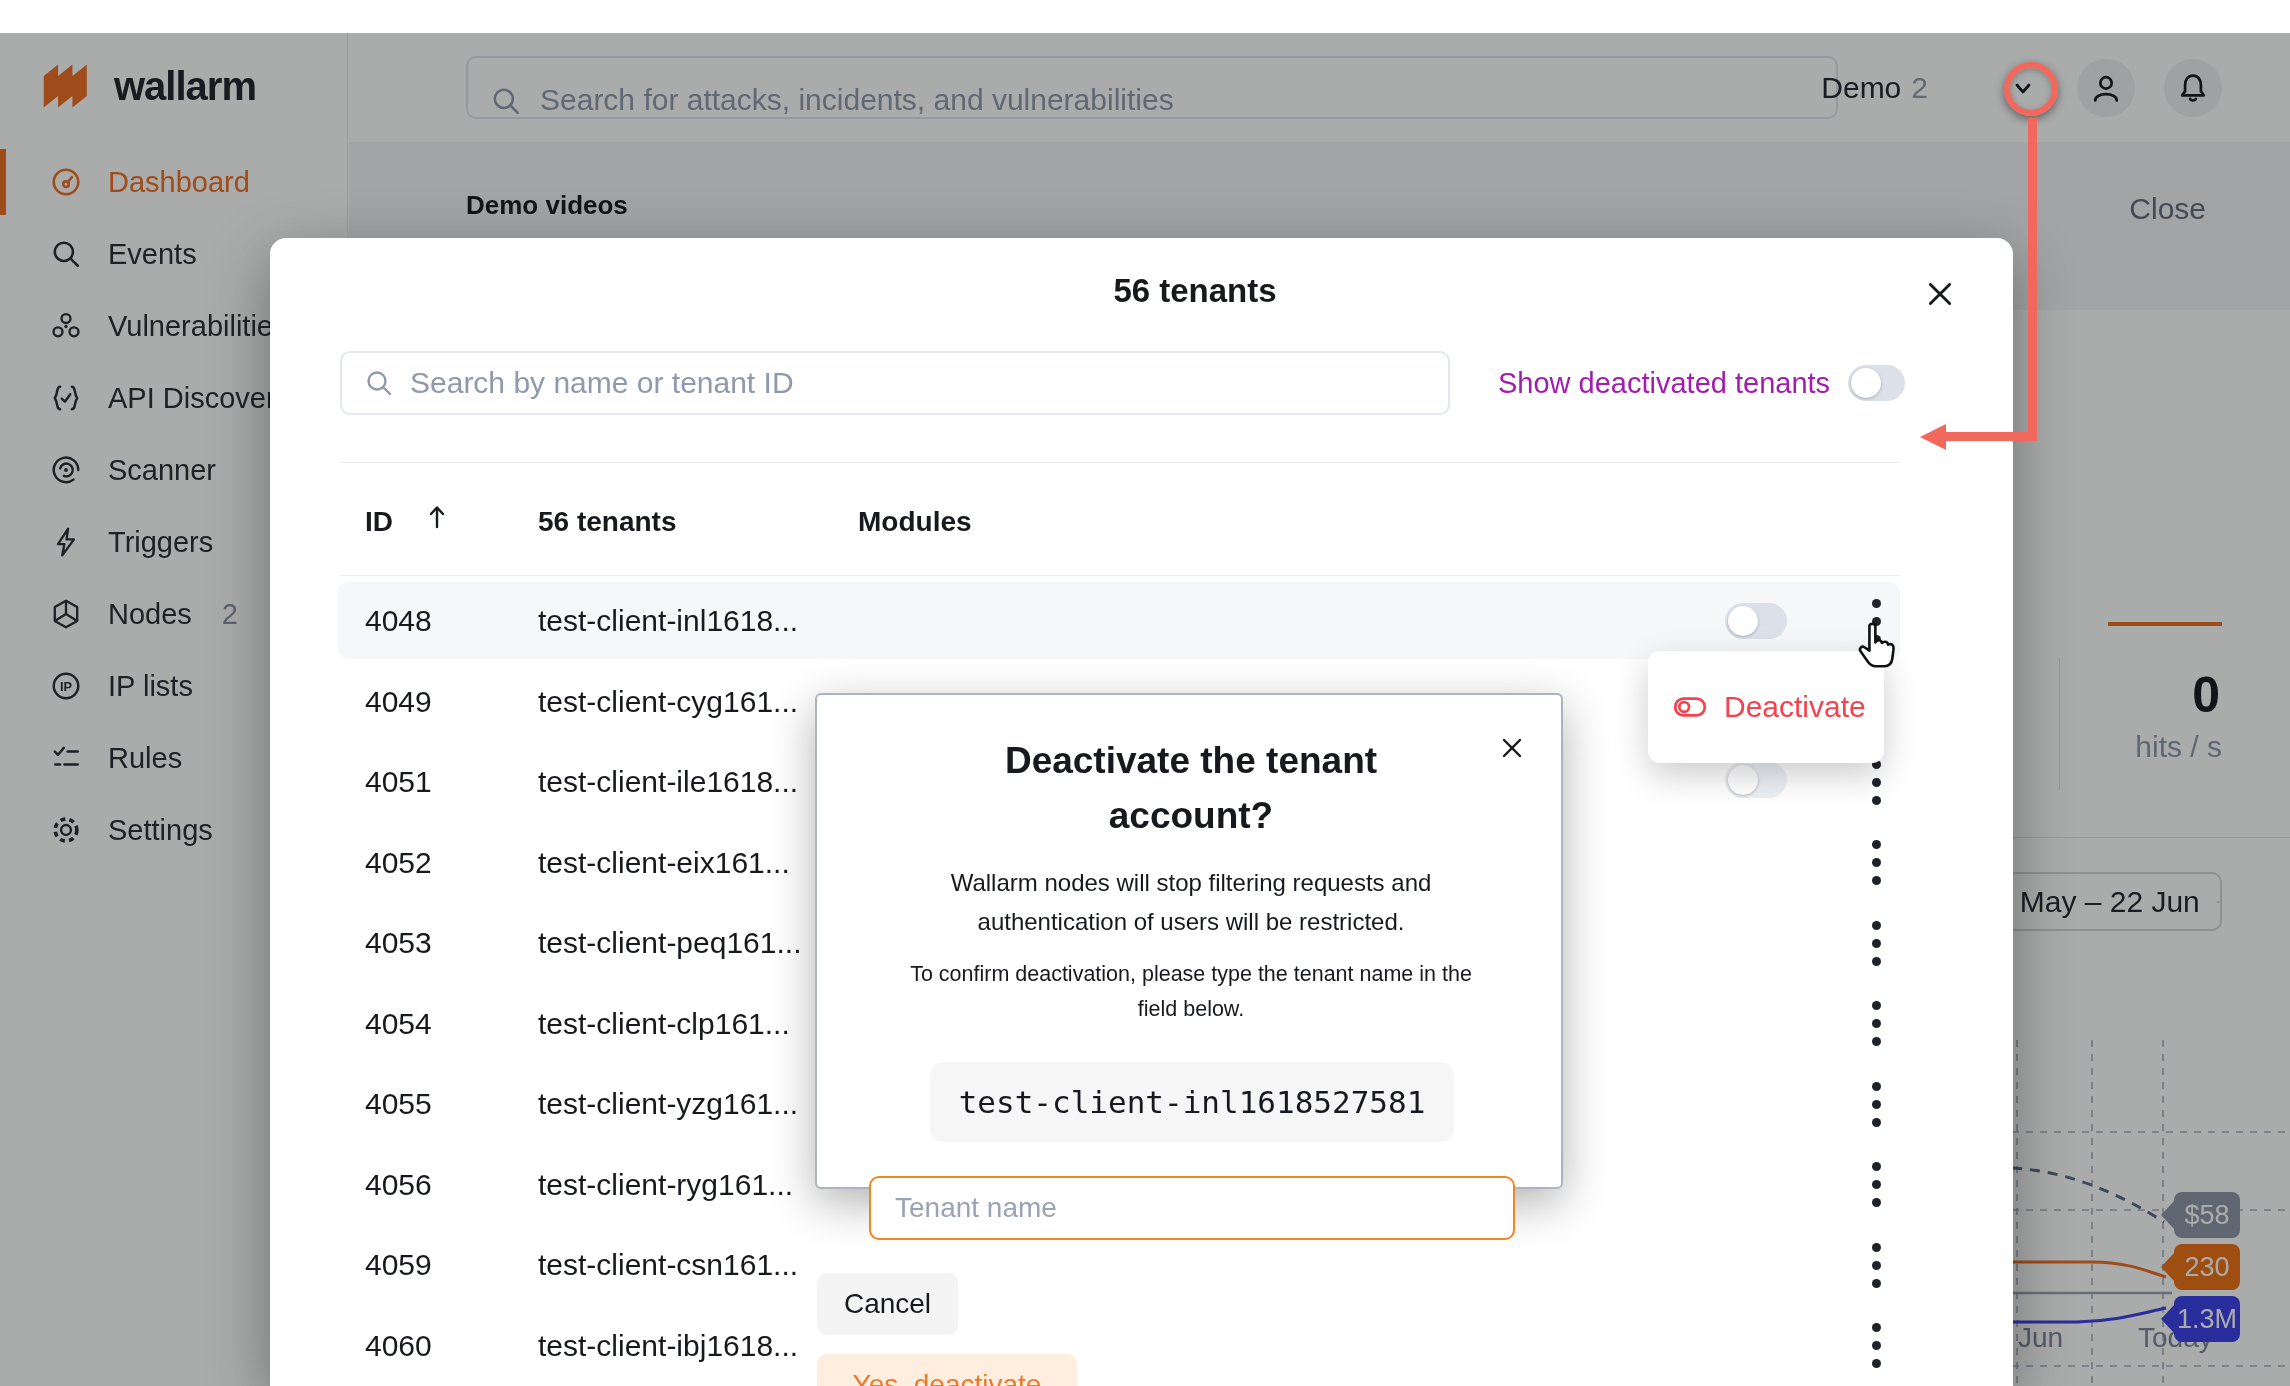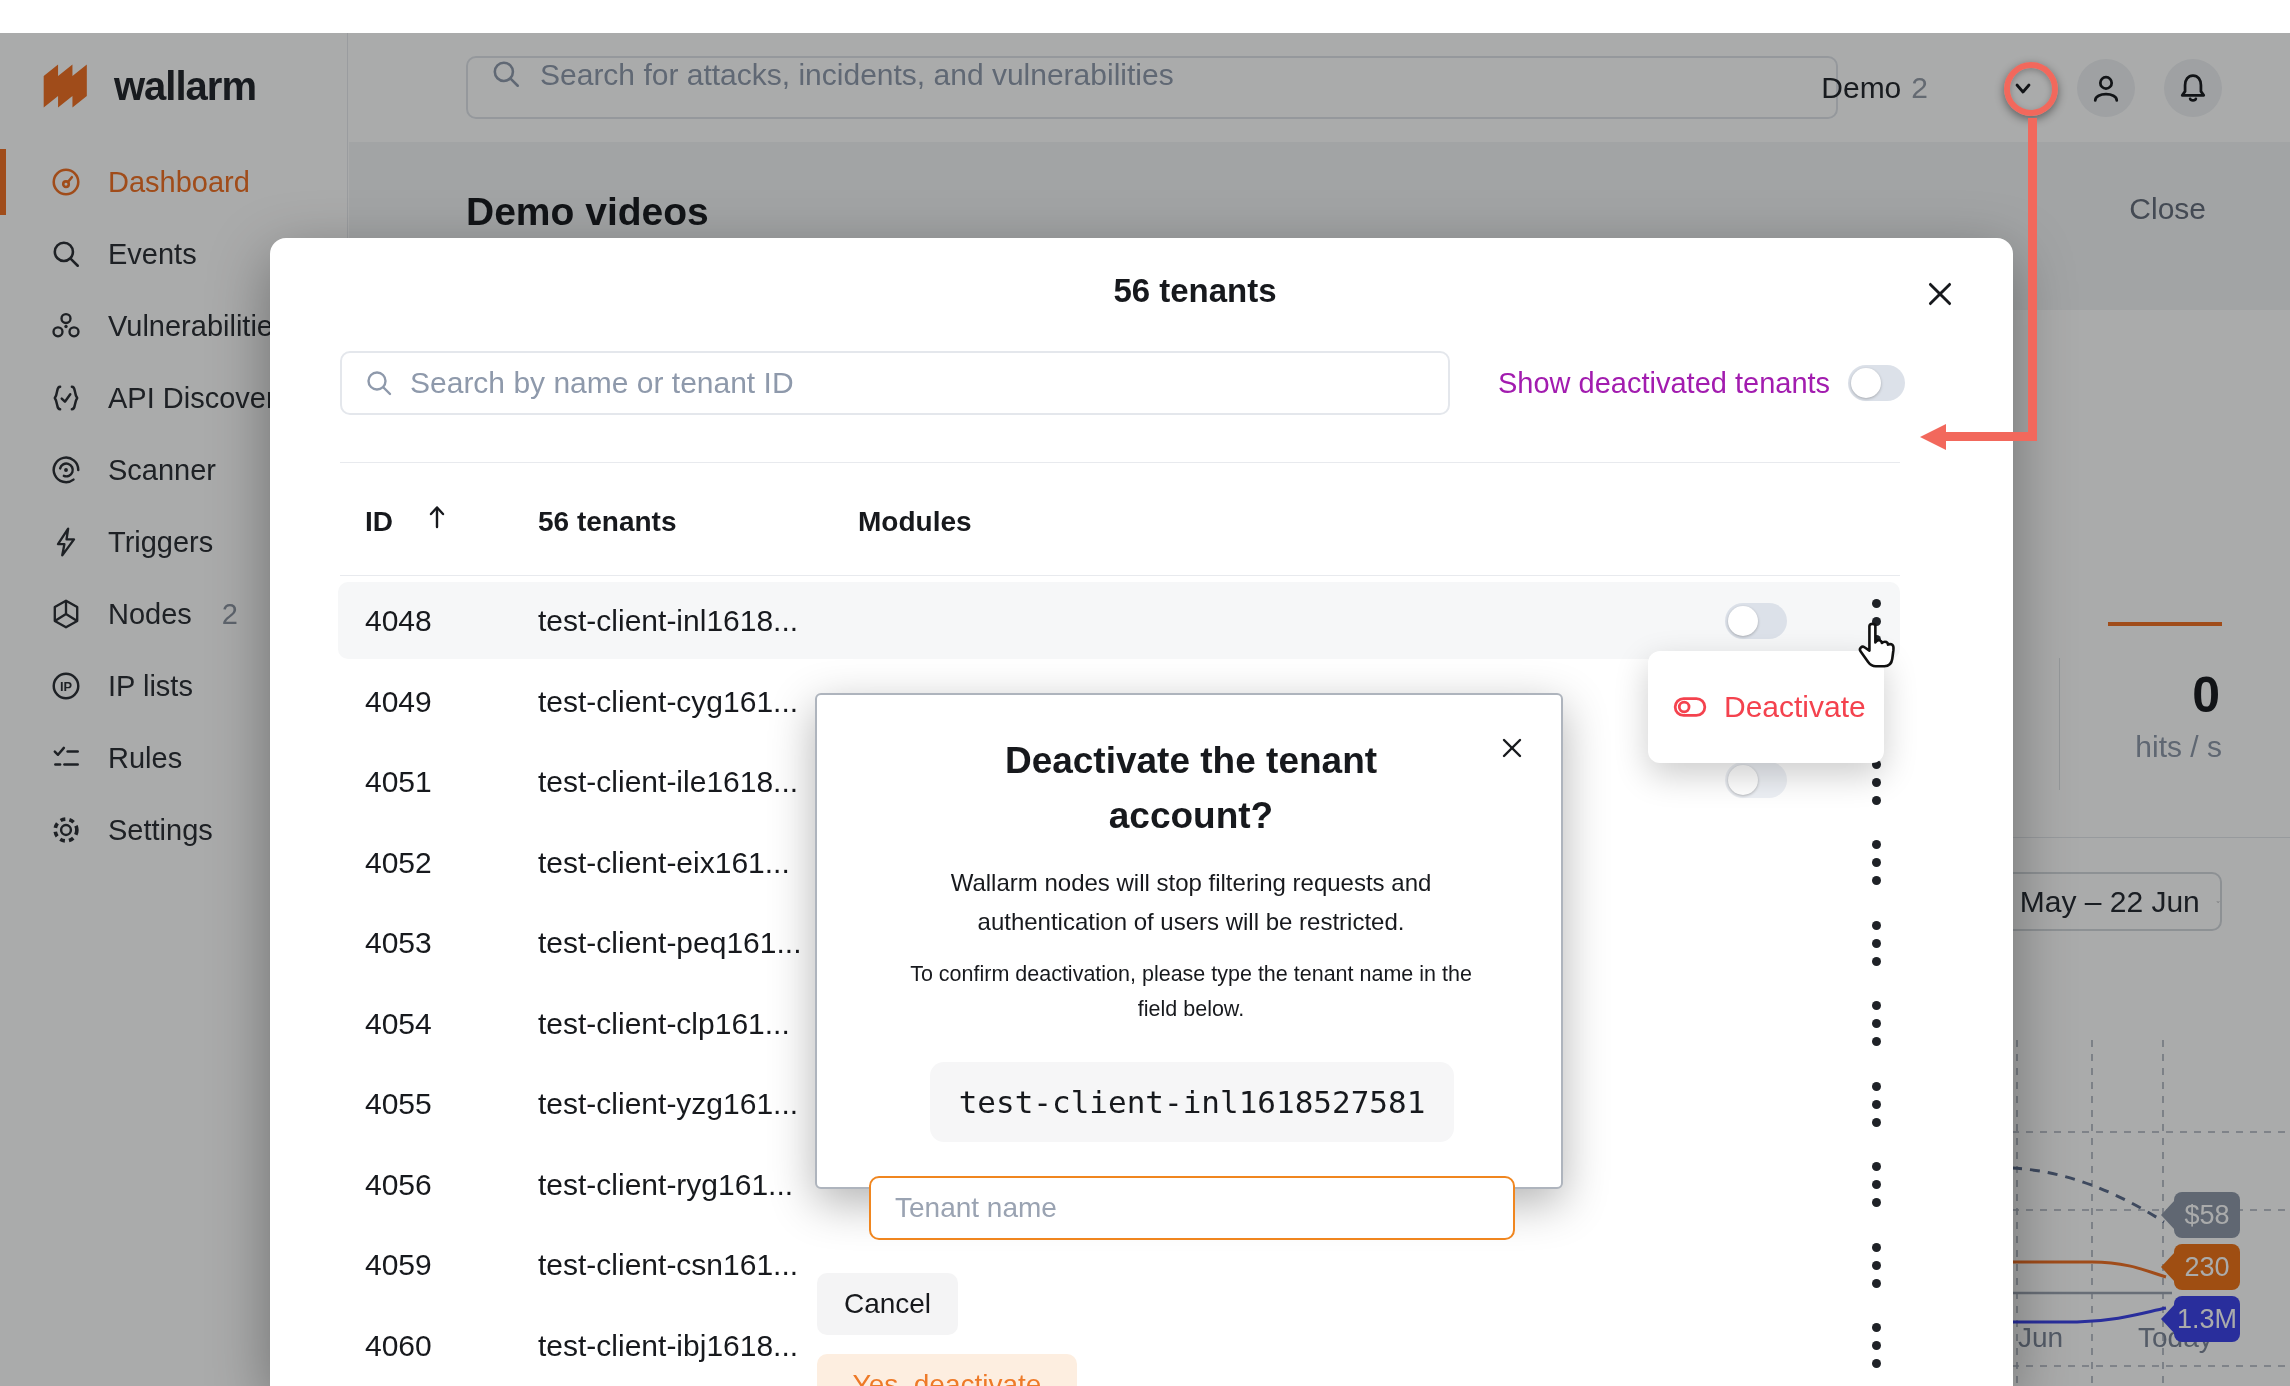--- a/index.html
+++ b/index.html
@@ -15,30 +15,30 @@
   .logo-text { font-size:40px; font-weight:700; letter-spacing:-1px; color:#21242a; }
   .nav { position:absolute; left:0; top:113px; width:348px; }
   .nav-item { position:relative; height:72px; display:flex; align-items:center; gap:26px; padding-left:50px; font-size:29px; color:#2a2d33; cursor:pointer; white-space:nowrap; }
   .nav-item svg { flex:0 0 32px; }
   .nav-item.active { color:#f06f22; }
   .nav-item.active::before { content:""; position:absolute; left:0; top:3px; width:6px; height:66px; background:#f06f22; }
   .nav-badge { color:#8b93a0; margin-left:4px; }
 
   
   #topbar { position:absolute; left:349px; top:0; width:1941px; height:109px; background:#ffffff; }
-  .top-search { position:absolute; left:117px; top:23px; width:1372px; height:63px; border:2px solid #dfe3e9; border-radius:10px; display:flex; align-items:flex-start; gap:18px; padding-left:22px; background:#fff; }
+  .top-search { position:absolute; left:117px; top:23px; width:1372px; height:63px; border:2px solid #dfe3e9; border-radius:10px; display:flex; align-items:flex-end; gap:18px; padding-left:22px; background:#fff; }
   .top-search .ph, .modal-search .ph { font-size:30px; color:#8e99ab; }
   .account { position:absolute; right:362px; top:0; height:109px; display:flex; align-items:center; font-size:30px;margin-left:47px; }
   .account .num { color:#959ca8; margin-left:10px; }
   .chevron-wrap { position:absolute; left:1659px; top:40px; }
   .round-btn { position:absolute; top:26px; width:58px; height:58px; border-radius:50%; background:#eef0f3; display:flex; align-items:center; justify-content:center; }
 
   
   #demobar { position:absolute; left:349px; top:109px; width:1941px; height:168px; background:#f3f4f6; }
-  #demobar .title { position:absolute; left:117px; top:48px; font-size:39px; font-weight:700; color:#17191d; }
+  #demobar .title { position:absolute; left:117px; top:48px; font-size:26px; font-weight:700; color:#17191d; }
   #demobar .close { position:absolute; right:84px; top:50px; font-size:30px; color:#646c7a; cursor:pointer; }
 
   
   .stat-accent { position:absolute; left:2108px; top:589px; width:114px; height:4px; background:#f06f22; }
   .v-div { position:absolute; left:2059px; top:625px; width:1px; height:132px; background:#dfe2e6; }
   .stat-value { position:absolute; left:2100px; top:633px; width:120px; text-align:right; font-size:50px; font-weight:700; color:#17191d; }
   .stat-unit { position:absolute; left:2040px; top:697px; width:182px; text-align:right; font-size:30px; color:#8d97a8; }
   .h-div { position:absolute; left:2012px; top:804px; width:278px; height:1px; background:#e3e6ea; }
   .date-btn { position:absolute; left:1956px; top:839px; width:266px; height:59px; background:#ffffff; border:2px solid #d3d7dc; border-radius:10px; display:flex; align-items:center; padding-left:20px; gap:16px; font-size:30px; color:#242830; white-space:nowrap; }
 

